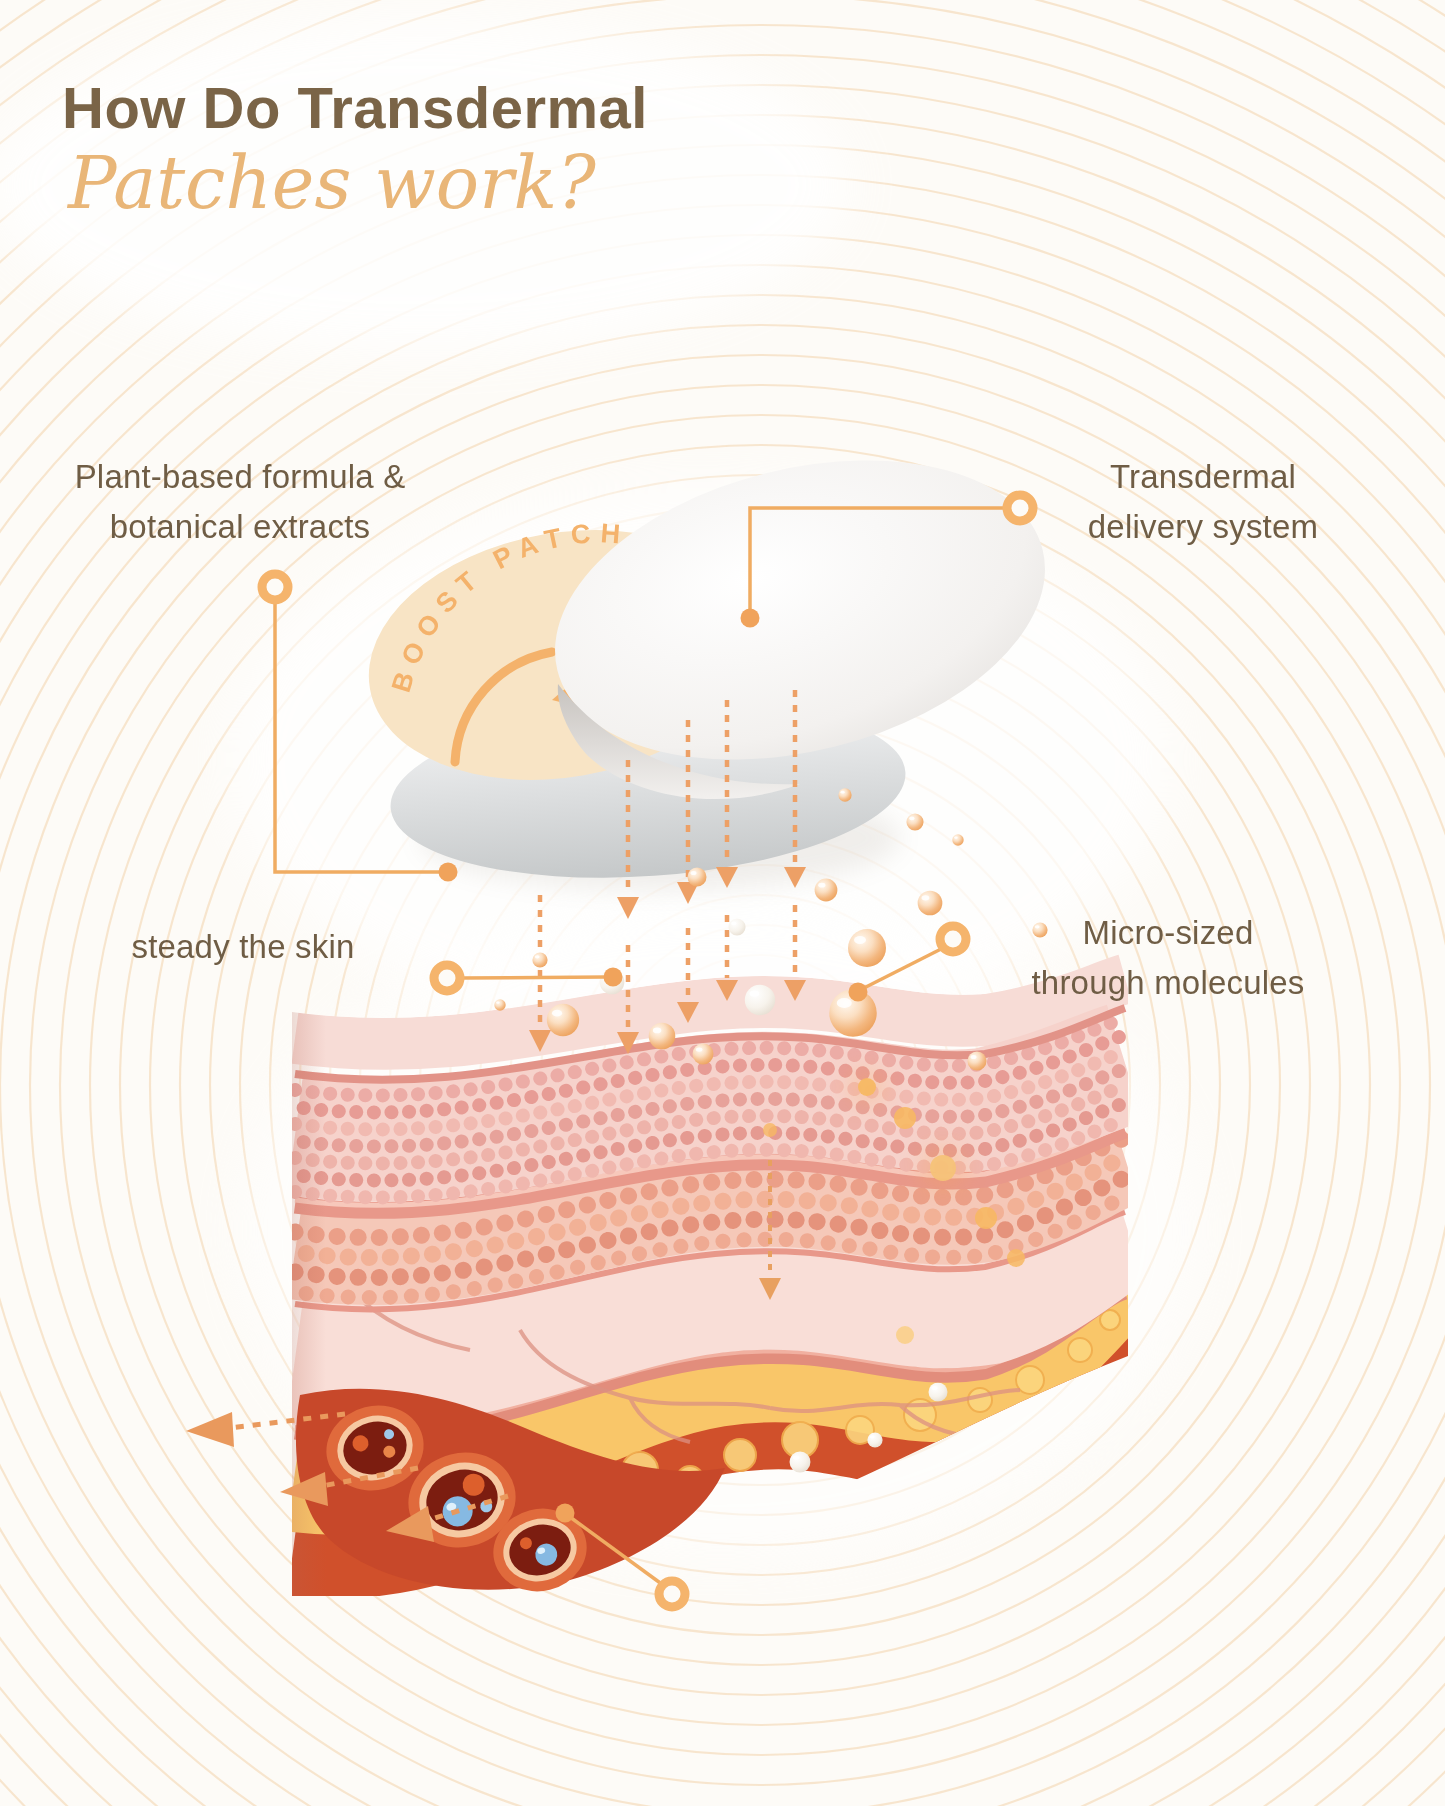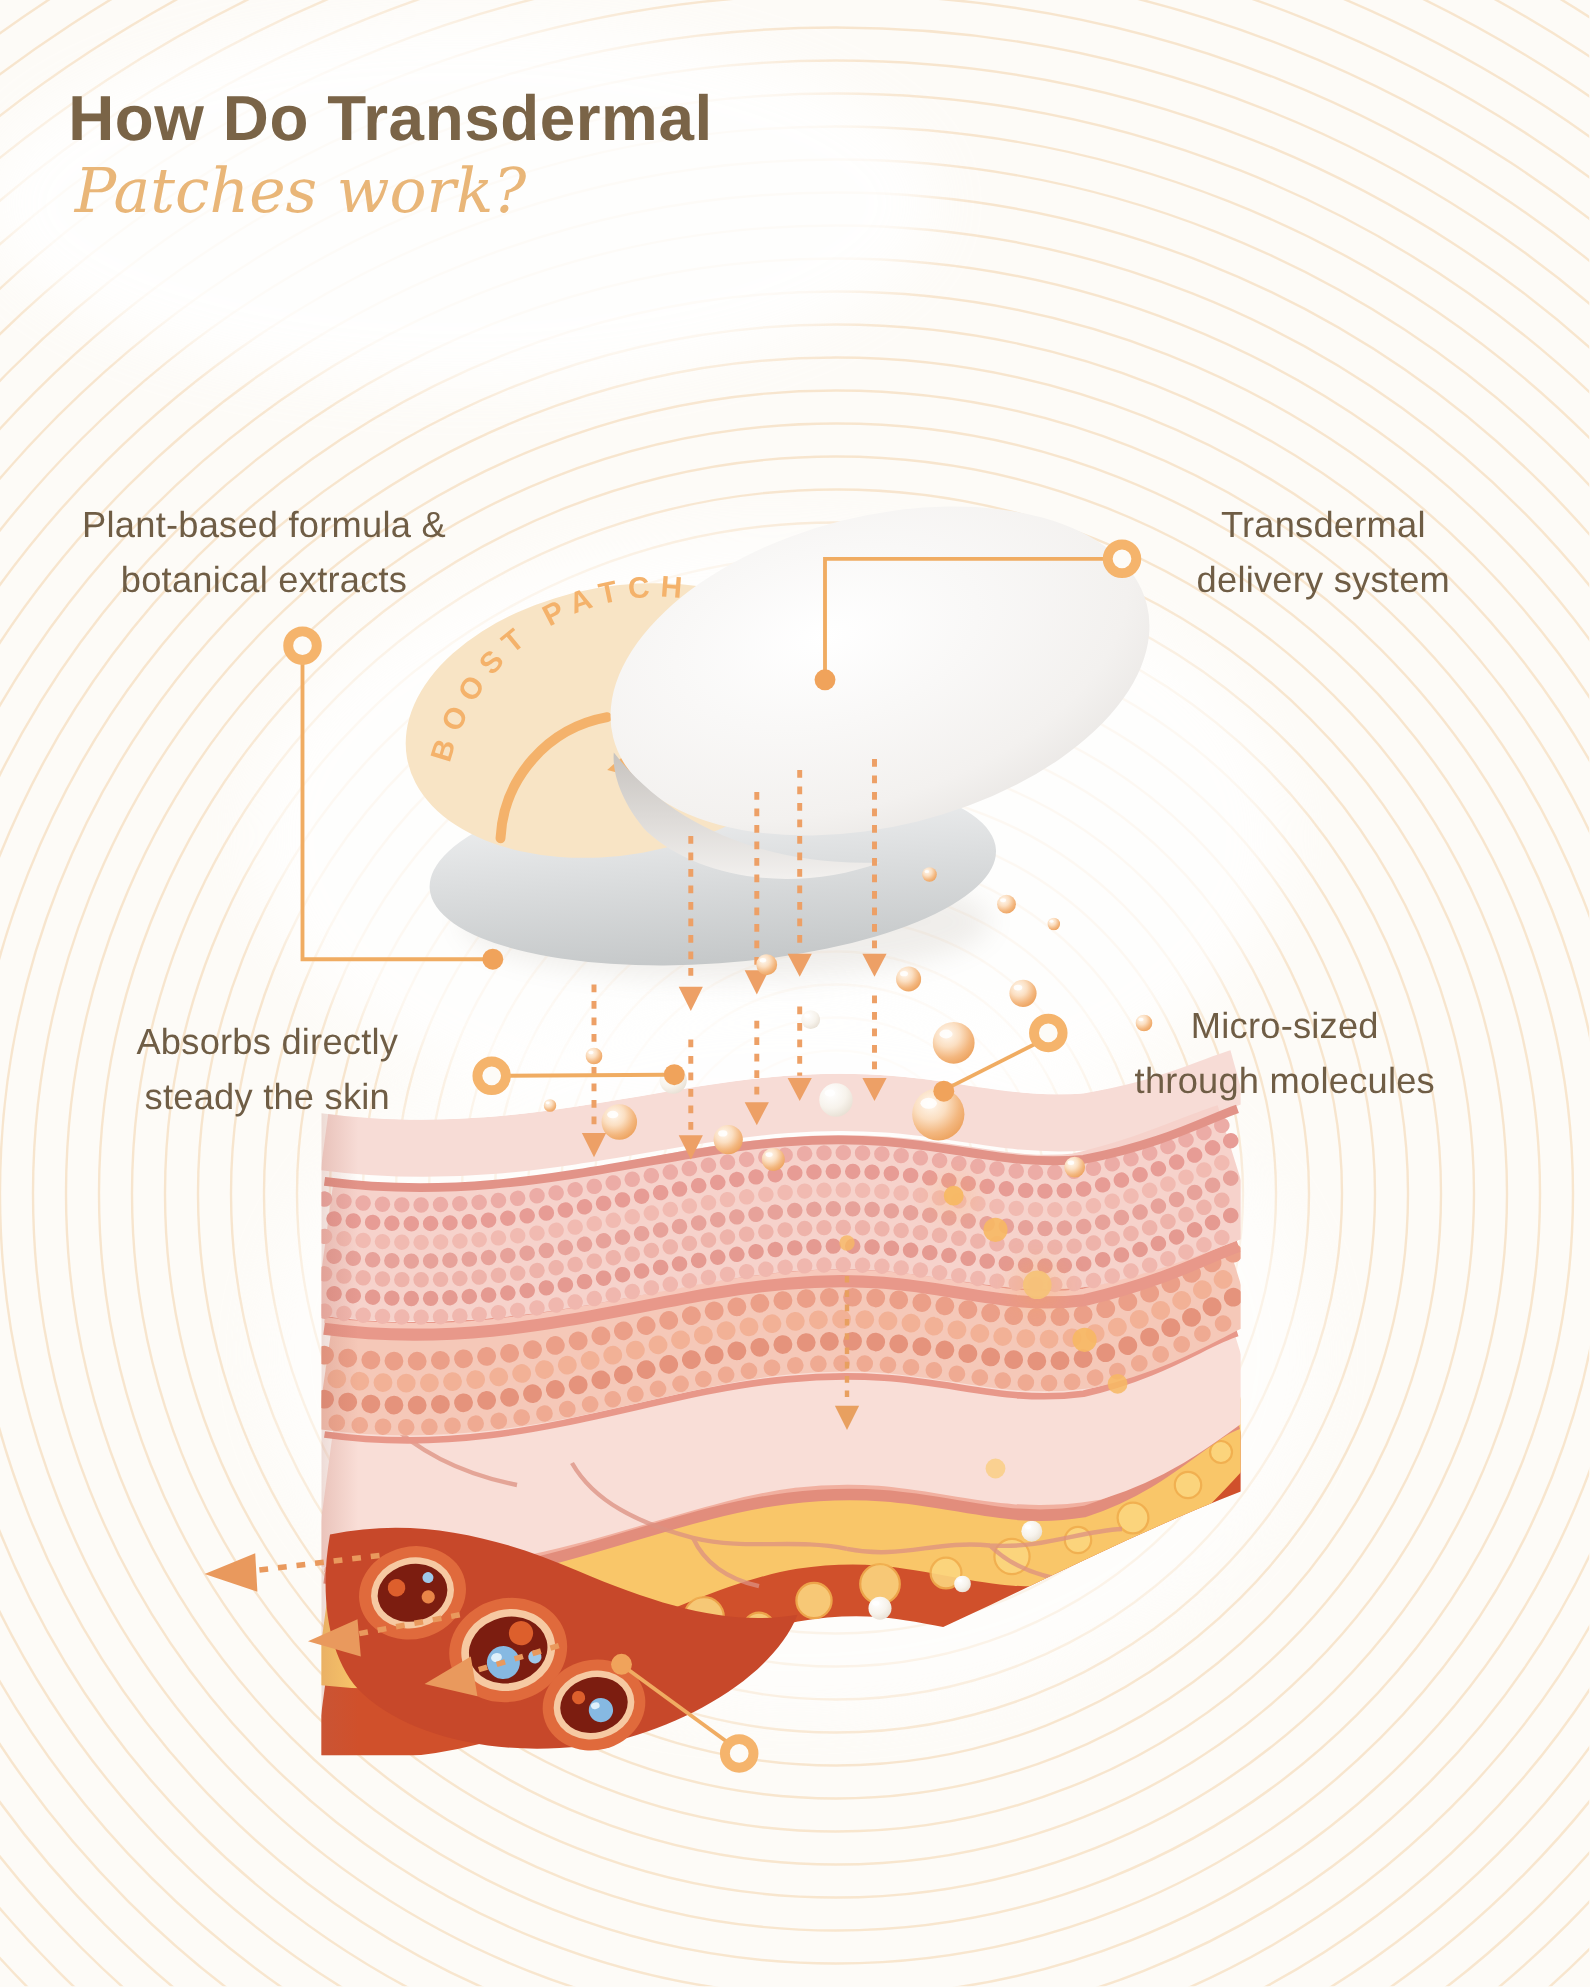--- a/index.html
+++ b/index.html
@@ -1,21 +1,21 @@
 <!DOCTYPE html>
 <html><head>
 <meta charset="utf-8">
 <style>
   html,body{margin:0;padding:0;background:#fdfbf7;}
   .stage{position:relative;width:1445px;height:1806px;overflow:hidden;background:#fdfbf7;
          font-family:"Liberation Sans",sans-serif;}
   .stage svg.layer{position:absolute;left:0;top:0;}
   .title-block{position:absolute;left:62px;top:78px;z-index:5;}
   .title-line1{font-size:58px;font-weight:700;letter-spacing:.5px;color:#7a6447;line-height:1.05;}
-  .title-line2{font-family:"DejaVu Serif",serif;font-style:italic;font-size:56px;font-weight:400;
+  .title-line2{font-family:"DejaVu Serif",serif;font-style:italic;font-size:72px;font-weight:400;
                color:#e9b678;line-height:1.08;margin-top:6px;margin-left:6px;}
   .callout{position:absolute;z-index:6;text-align:center;color:#6f5d45;font-size:33px;
            line-height:50px;letter-spacing:.2px;transform:translateX(-50%);white-space:nowrap;}
   .co-plant{left:240px;top:452px;}
   .co-delivery{left:1203px;top:452px;}
   .co-absorb{left:243px;top:922px;}
   .co-micro{left:1168px;top:908px;}
   .co-gradual{left:931px;top:1576px;}
 </style>
 </head>
@@ -366,21 +366,20 @@
     <div>Transdermal</div>
     <div>delivery system</div>
   </div>
 
   <div class="callout co-plant">
     <div>Plant-based formula &amp;</div>
     <div>botanical extracts</div>
   </div>
 
   <div class="callout co-absorb">
-    <div>Absorbs directly</div>
     <div>steady the skin</div>
   </div>
 
   <div class="callout co-micro">
     <div>Micro-sized</div>
     <div>through molecules</div>
   </div>
 
 
 </div>

